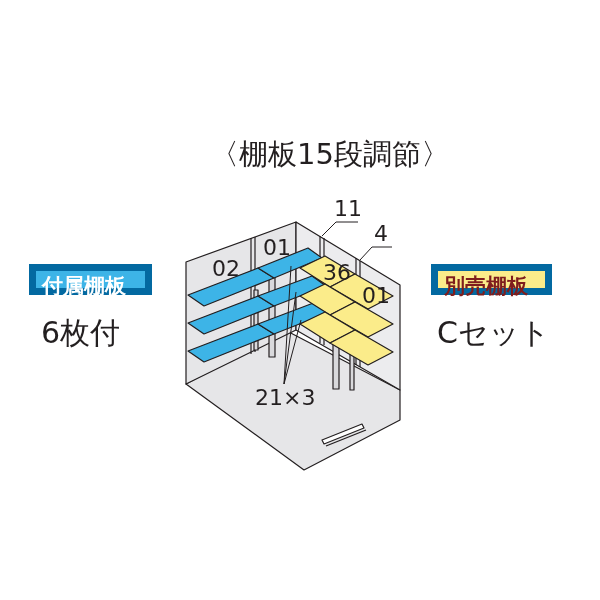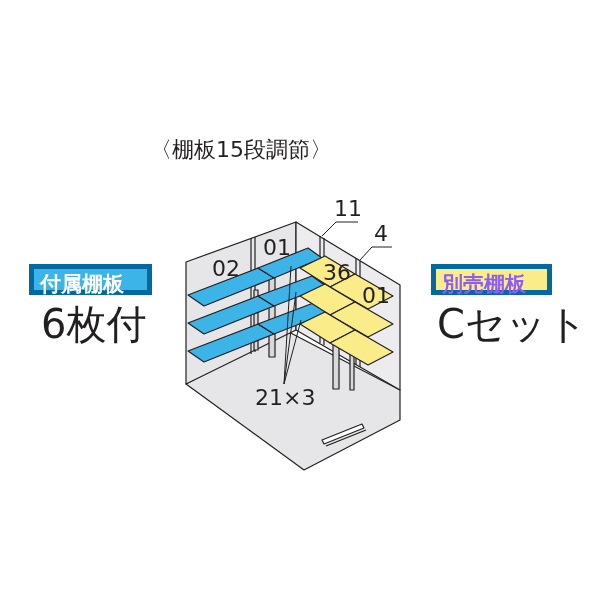--- a/index.html
+++ b/index.html
@@ -1,24 +1,24 @@
 <!DOCTYPE html>
 <html><head>
   <meta charset="utf-8">
   <style>
     html, body { margin: 0; padding: 0; background: #ffffff; }
     body { width: 600px; height: 600px; position: relative; overflow: hidden;
            font-family: "DejaVu Sans", "Liberation Sans", sans-serif; color: #231f20; }
-    .title { position: absolute; left: 150px; top: 135px; width: 300px; text-align: left;
-             font-size: 22px; letter-spacing: 0px; }
+    .title { position: absolute; left: 150px; top: 135px; width: 300px; text-align: right;
+             font-size: 29px; letter-spacing: 0px; }
     .badge { position: absolute; font-size: 21px; font-weight: bold; padding: 2px 6px;
-             line-height: 27px; box-sizing: border-box; border: 5px solid #0369a1; white-space: nowrap; }
+             line-height: 27px; box-sizing: border-box; border: 7px solid #0369a1; white-space: nowrap; }
     .badge.blue { left: 29px; top: 264px; width: 123px; height: 31px; background: #3db4e7; color: #ffffff; }
-    .badge.yellow { left: 431px; top: 264px; width: 121px; height: 31px; background: #fbec8a; color: #8b5cf6; }
-    .sub { position: absolute; font-size: 40px; top: 297px; }
+    .badge.yellow { left: 431px; top: 264px; width: 121px; height: 31px; background: #fbec8a; color: #7f1d1d; }
+    .sub { position: absolute; font-size: 30px; top: 313px; }
     .sub.left { left: 41px; }
     .sub.right { left: 437px; text-align: right; }
     svg.diagram { position: absolute; left: 0; top: 0; }
     .lbl { font-family: "DejaVu Sans", "Liberation Sans", sans-serif; font-size: 22px; fill: #231f20; }
   </style>
 </head>
 <body>
 
 <div class="title">〈棚板15段調節〉</div>
 

